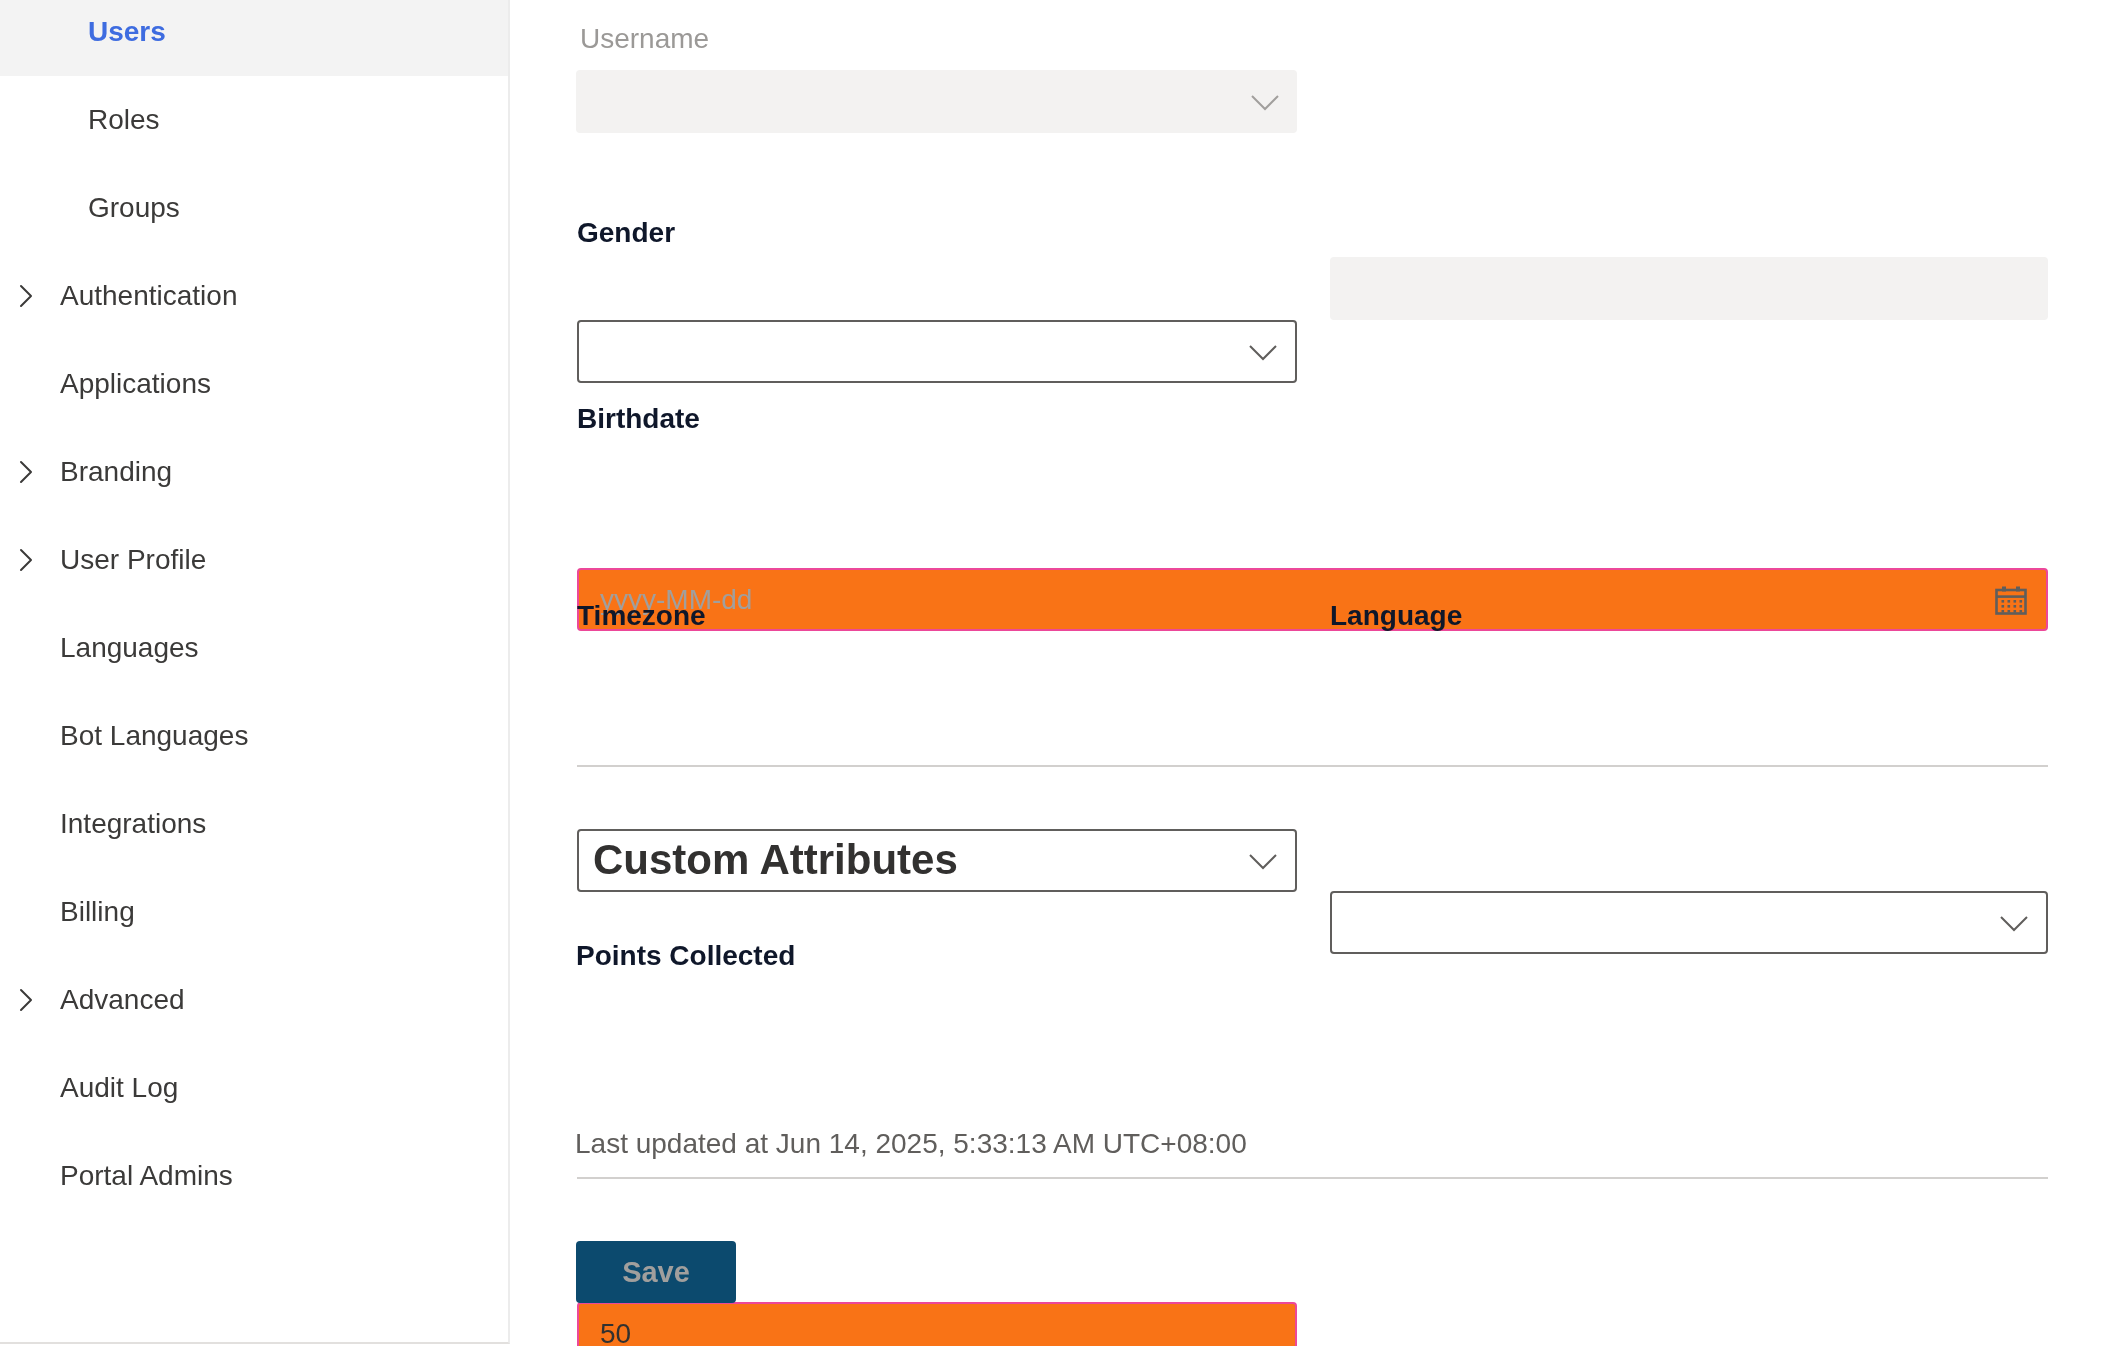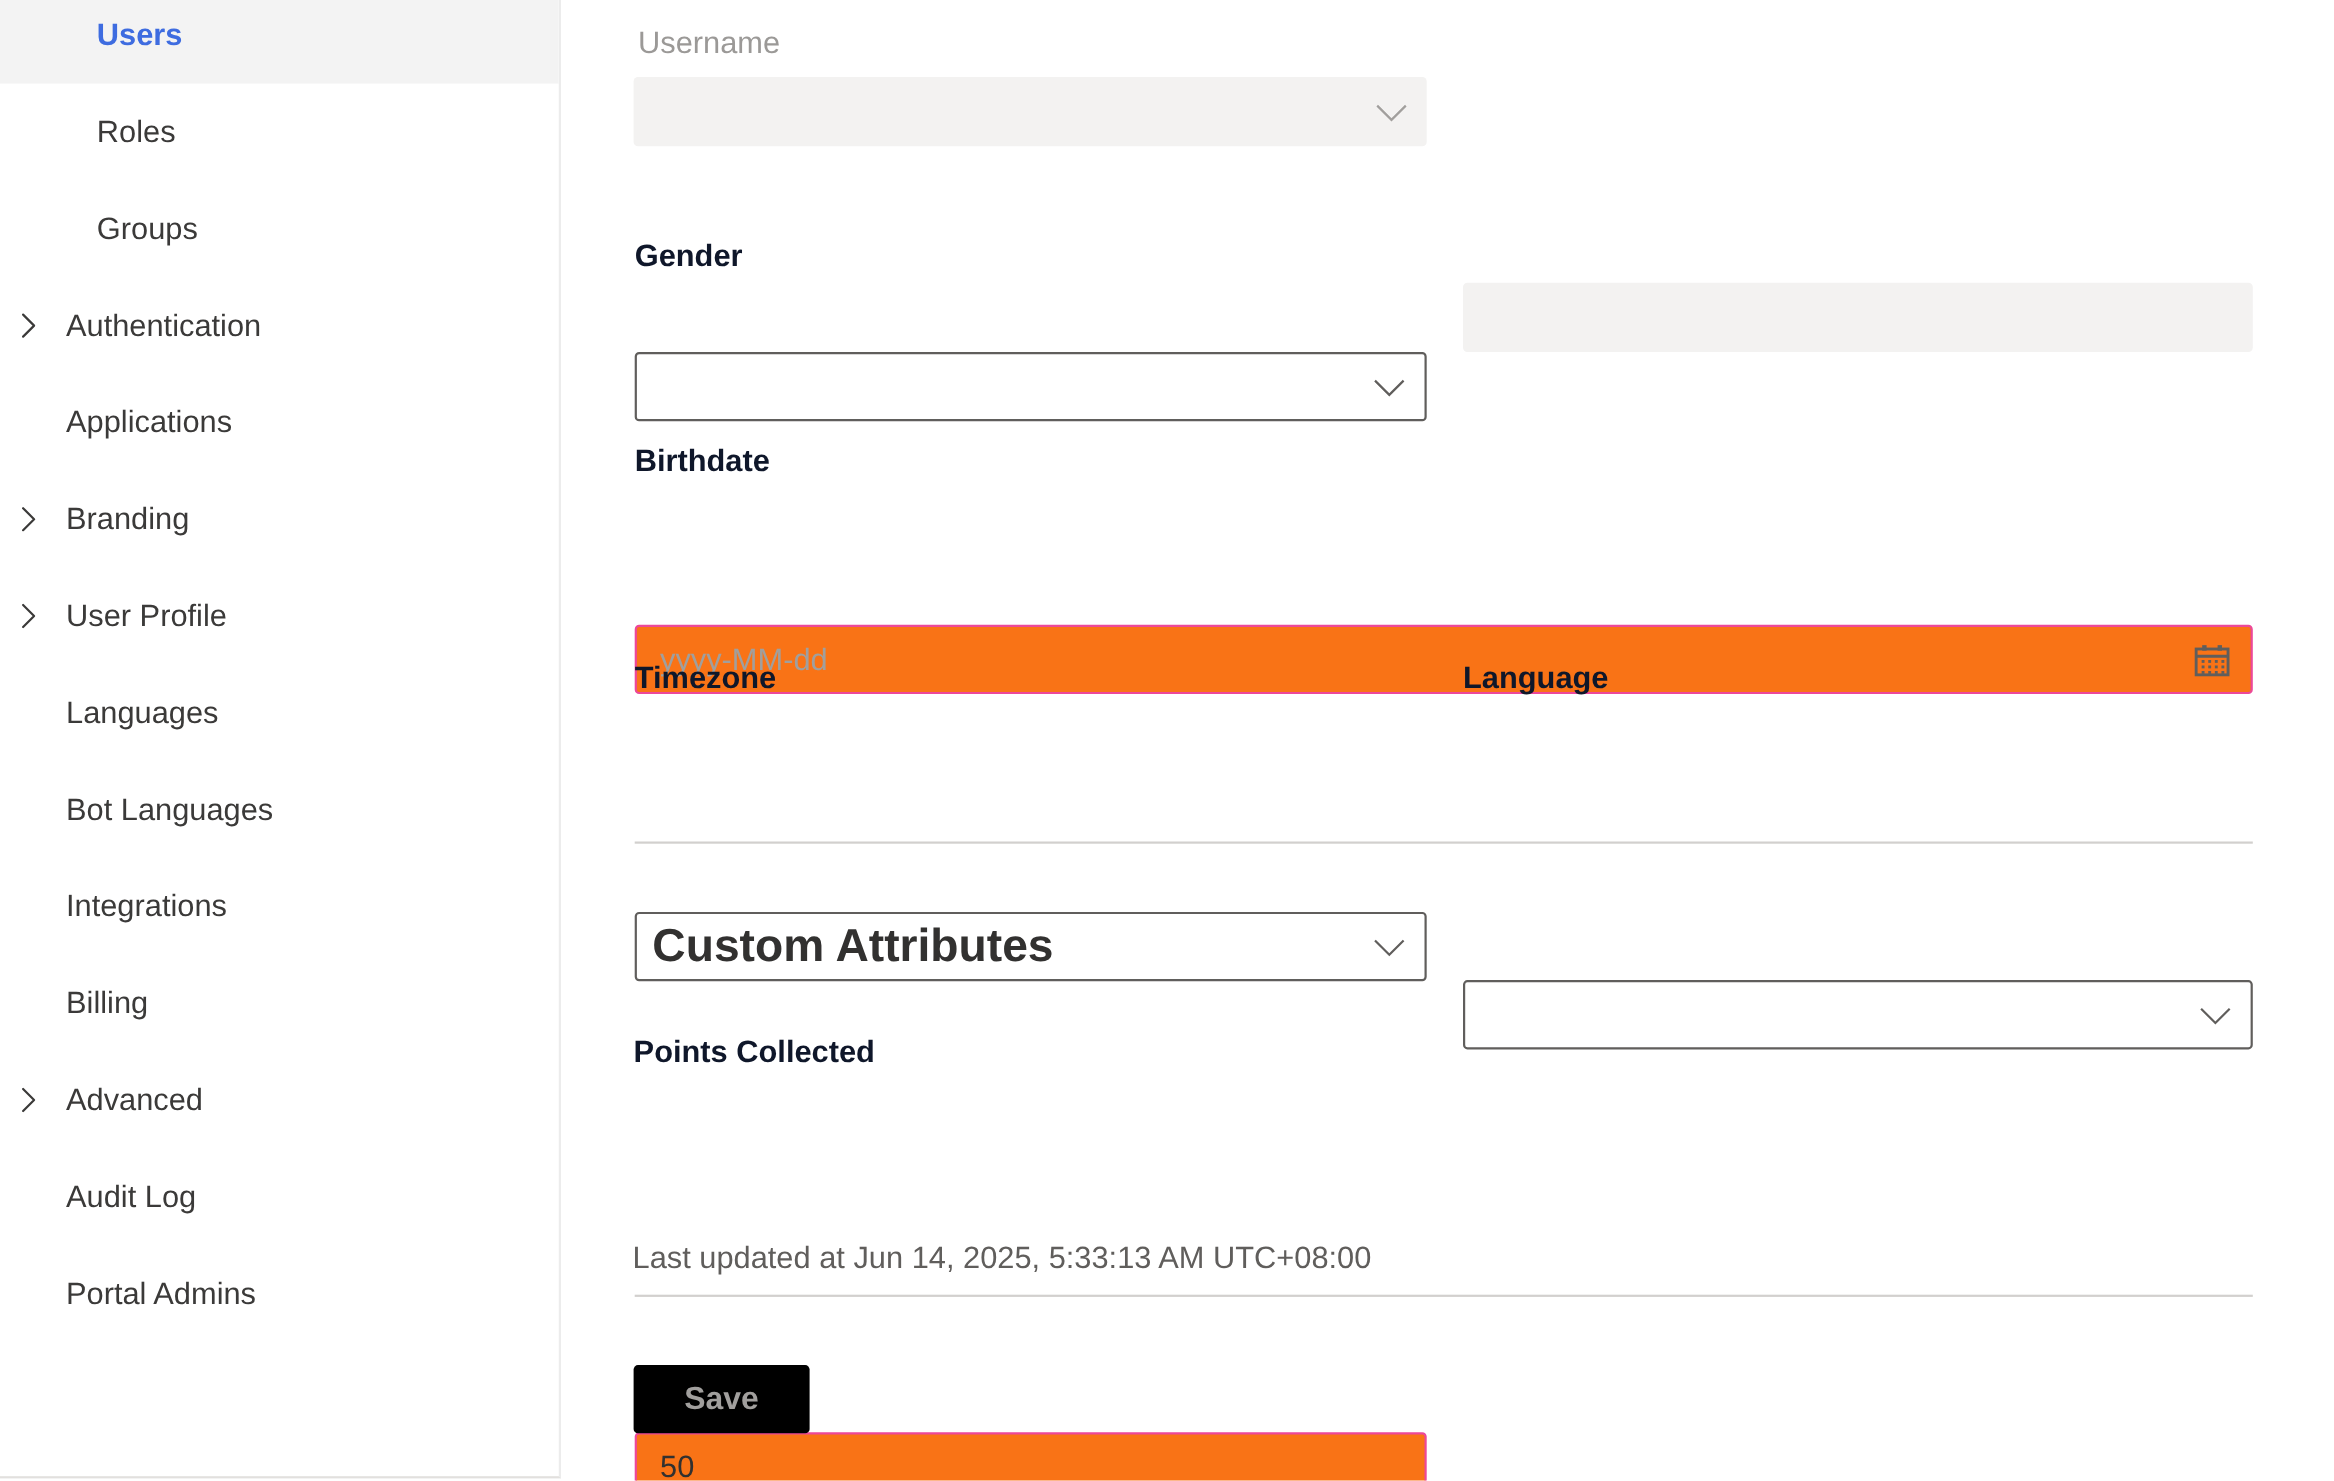--- a/index.html
+++ b/index.html
@@ -72,21 +72,21 @@
   }
   .cal-icon{
     position:absolute;right:18px;top:50%;margin-top:-16px;
     width:34px;height:32px;
   }
   .divider{height:2px;background:#d2d0ce;}
   .section-heading{font-size:42px;font-weight:700;color:#323130;line-height:50px;}
   .muted-line{font-size:28px;color:#605e5c;line-height:33px;}
   .save-btn{
     width:160px;height:62px;
-    background:#000000;border:none;border-radius:4px;
+    background:#0c4a6e;border:none;border-radius:4px;
     font-family:"Liberation Sans", sans-serif;
     font-size:29px;font-weight:700;color:#a19f9d;
     display:flex;align-items:center;justify-content:center;
     cursor:default;
   }
 </style>
 </head>
 <body>
 
 <nav class="sidebar">

